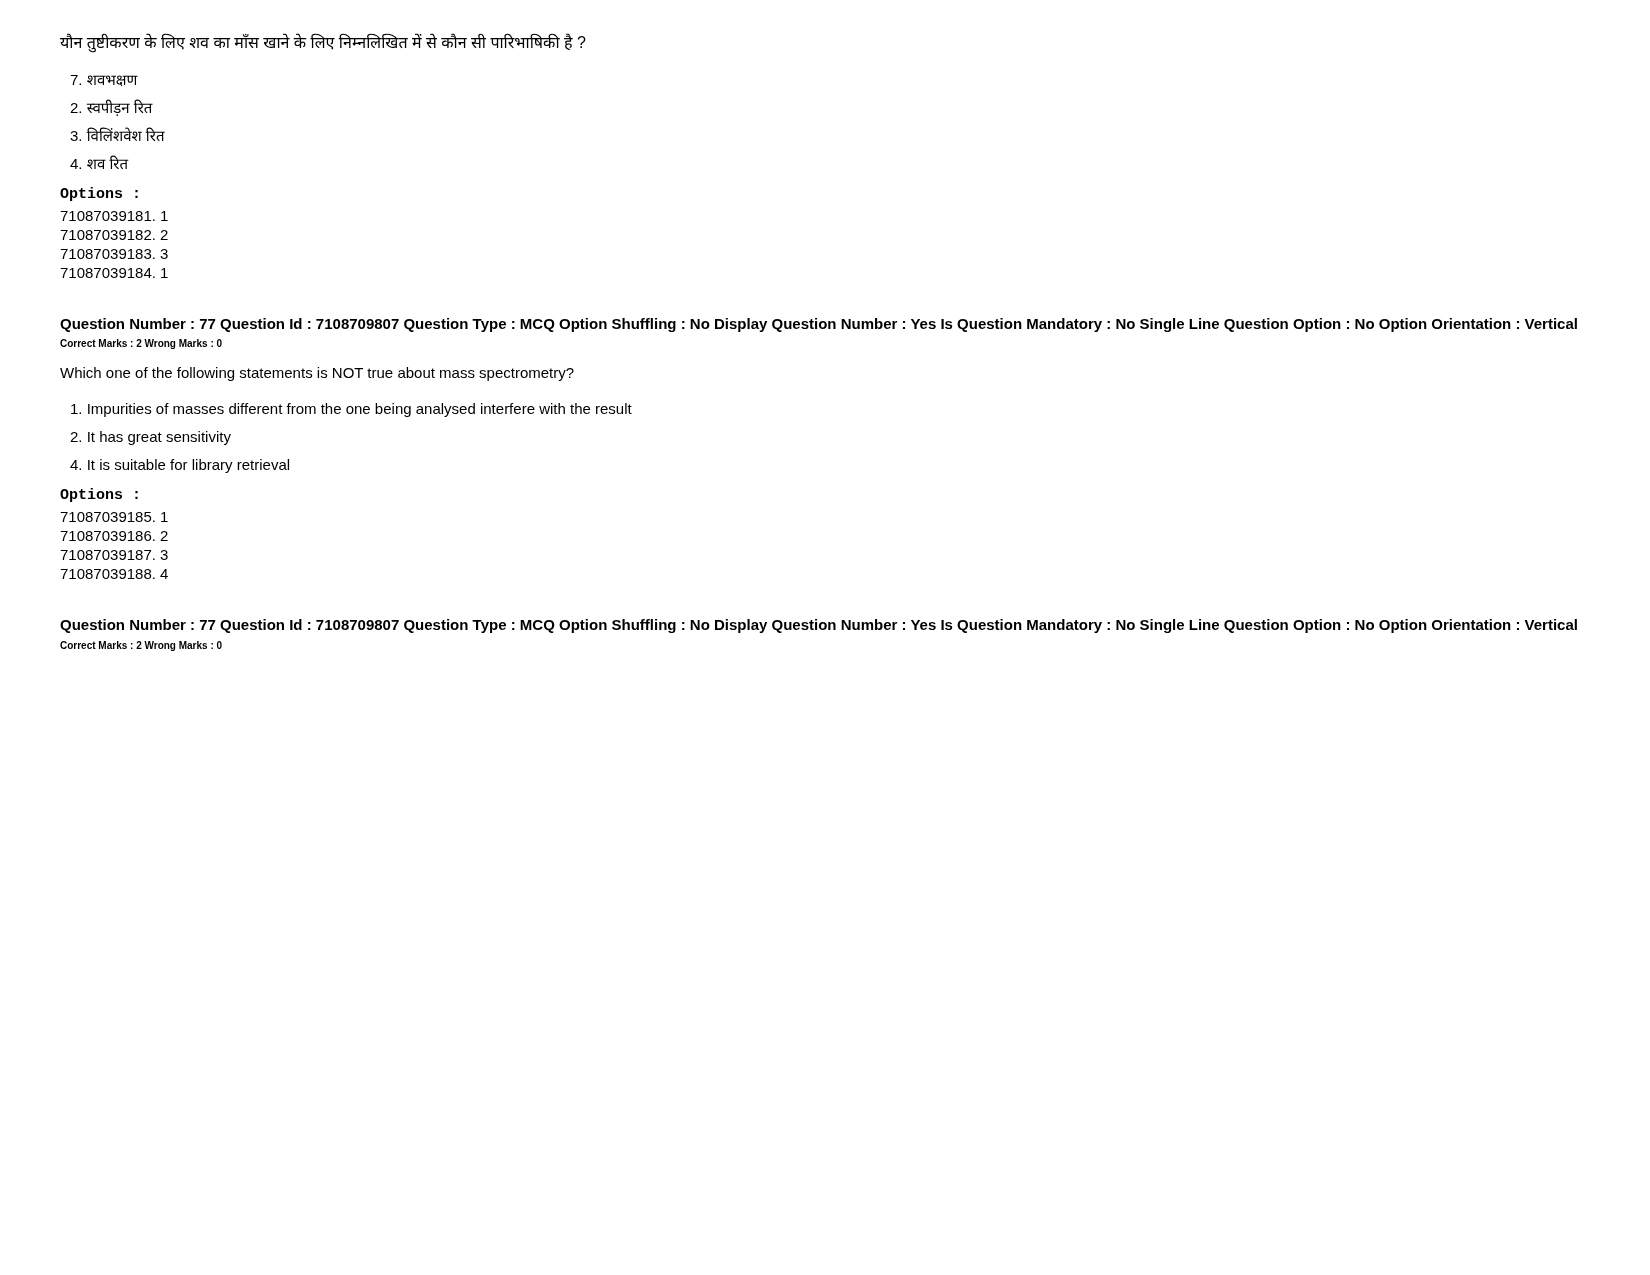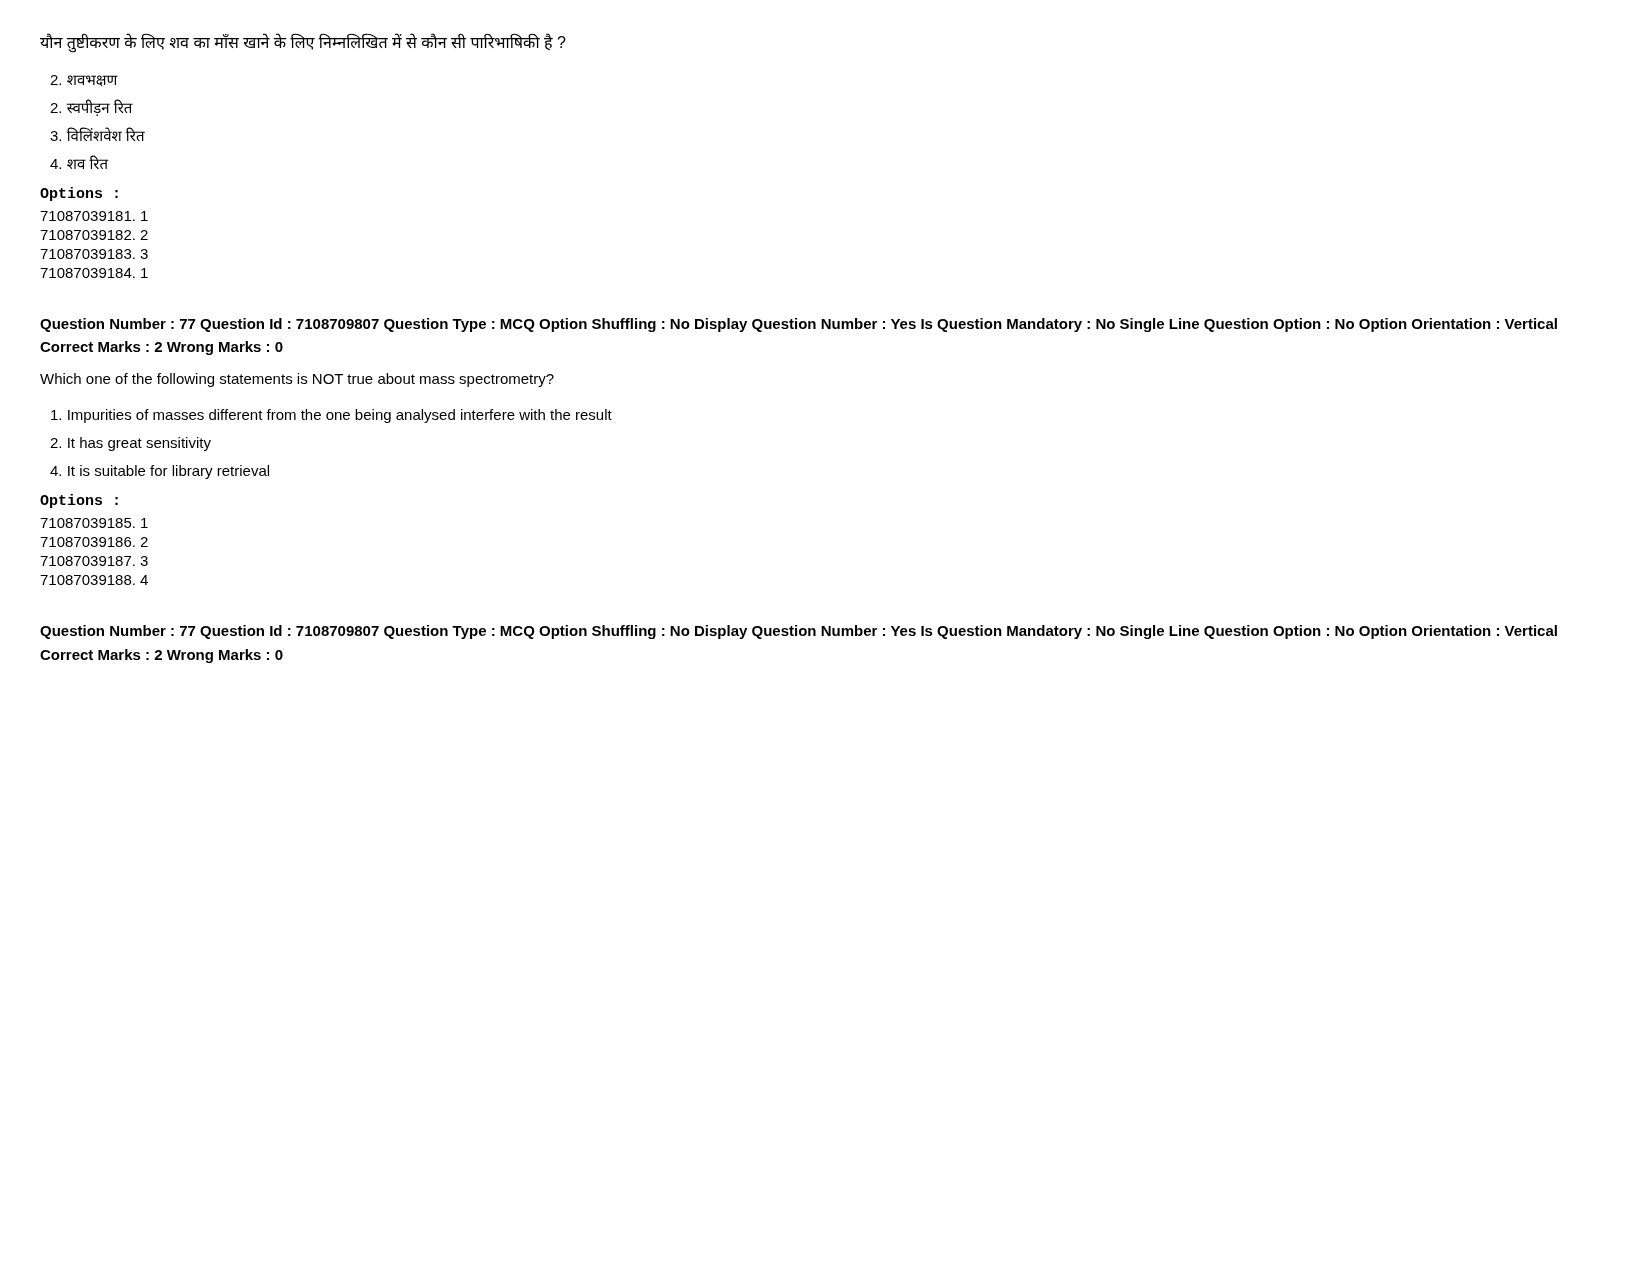--- a/index.html
+++ b/index.html
@@ -11,20 +11,21 @@
       font-family: Arial, sans-serif;
       font-size: 15px;
       background: #ffffff;
       color: #000000;
       padding: 30px 40px;
       width: 1650px;
       min-height: 1275px;
     }
     .section {
       margin-bottom: 30px;
+      margin-left: 20px;
     }
     .hindi-question {
       font-size: 16px;
       margin-bottom: 12px;
       line-height: 1.6;
     }
     .options-list {
       list-style: none;
       margin: 8px 0 8px 10px;
     }
@@ -46,36 +47,36 @@
       margin-bottom: 2px;
     }
     .question-meta {
       font-weight: bold;
       font-size: 15px;
       line-height: 1.7;
       margin-bottom: 2px;
     }
     .marks-line {
       font-weight: bold;
-      font-size: 15px;
+      font-size: 10px;
       margin-bottom: 12px;
     }
     .english-question {
       font-size: 15px;
       margin-bottom: 12px;
       line-height: 1.6;
     }
   </style>
 </head>
 <body>
 
 <div class="section">
   <p class="hindi-question">यौन तुष्टीकरण के लिए शव का माँस खाने के लिए निम्नलिखित में से कौन सी पारिभाषिकी है ?</p>
   <ul class="options-list">
-    <li>2. शवभक्षण</li>
+    <li>7. शवभक्षण</li>
     <li>2. स्वपीड़न रित</li>
     <li>3. विलिंशवेश रित</li>
     <li>4. शव रित</li>
   </ul>
   <p class="options-label">Options :</p>
   <ul class="option-id-list">
     <li>71087039181. 1</li>
     <li>71087039182. 2</li>
     <li>71087039183. 3</li>
     <li>71087039184. 1</li>

